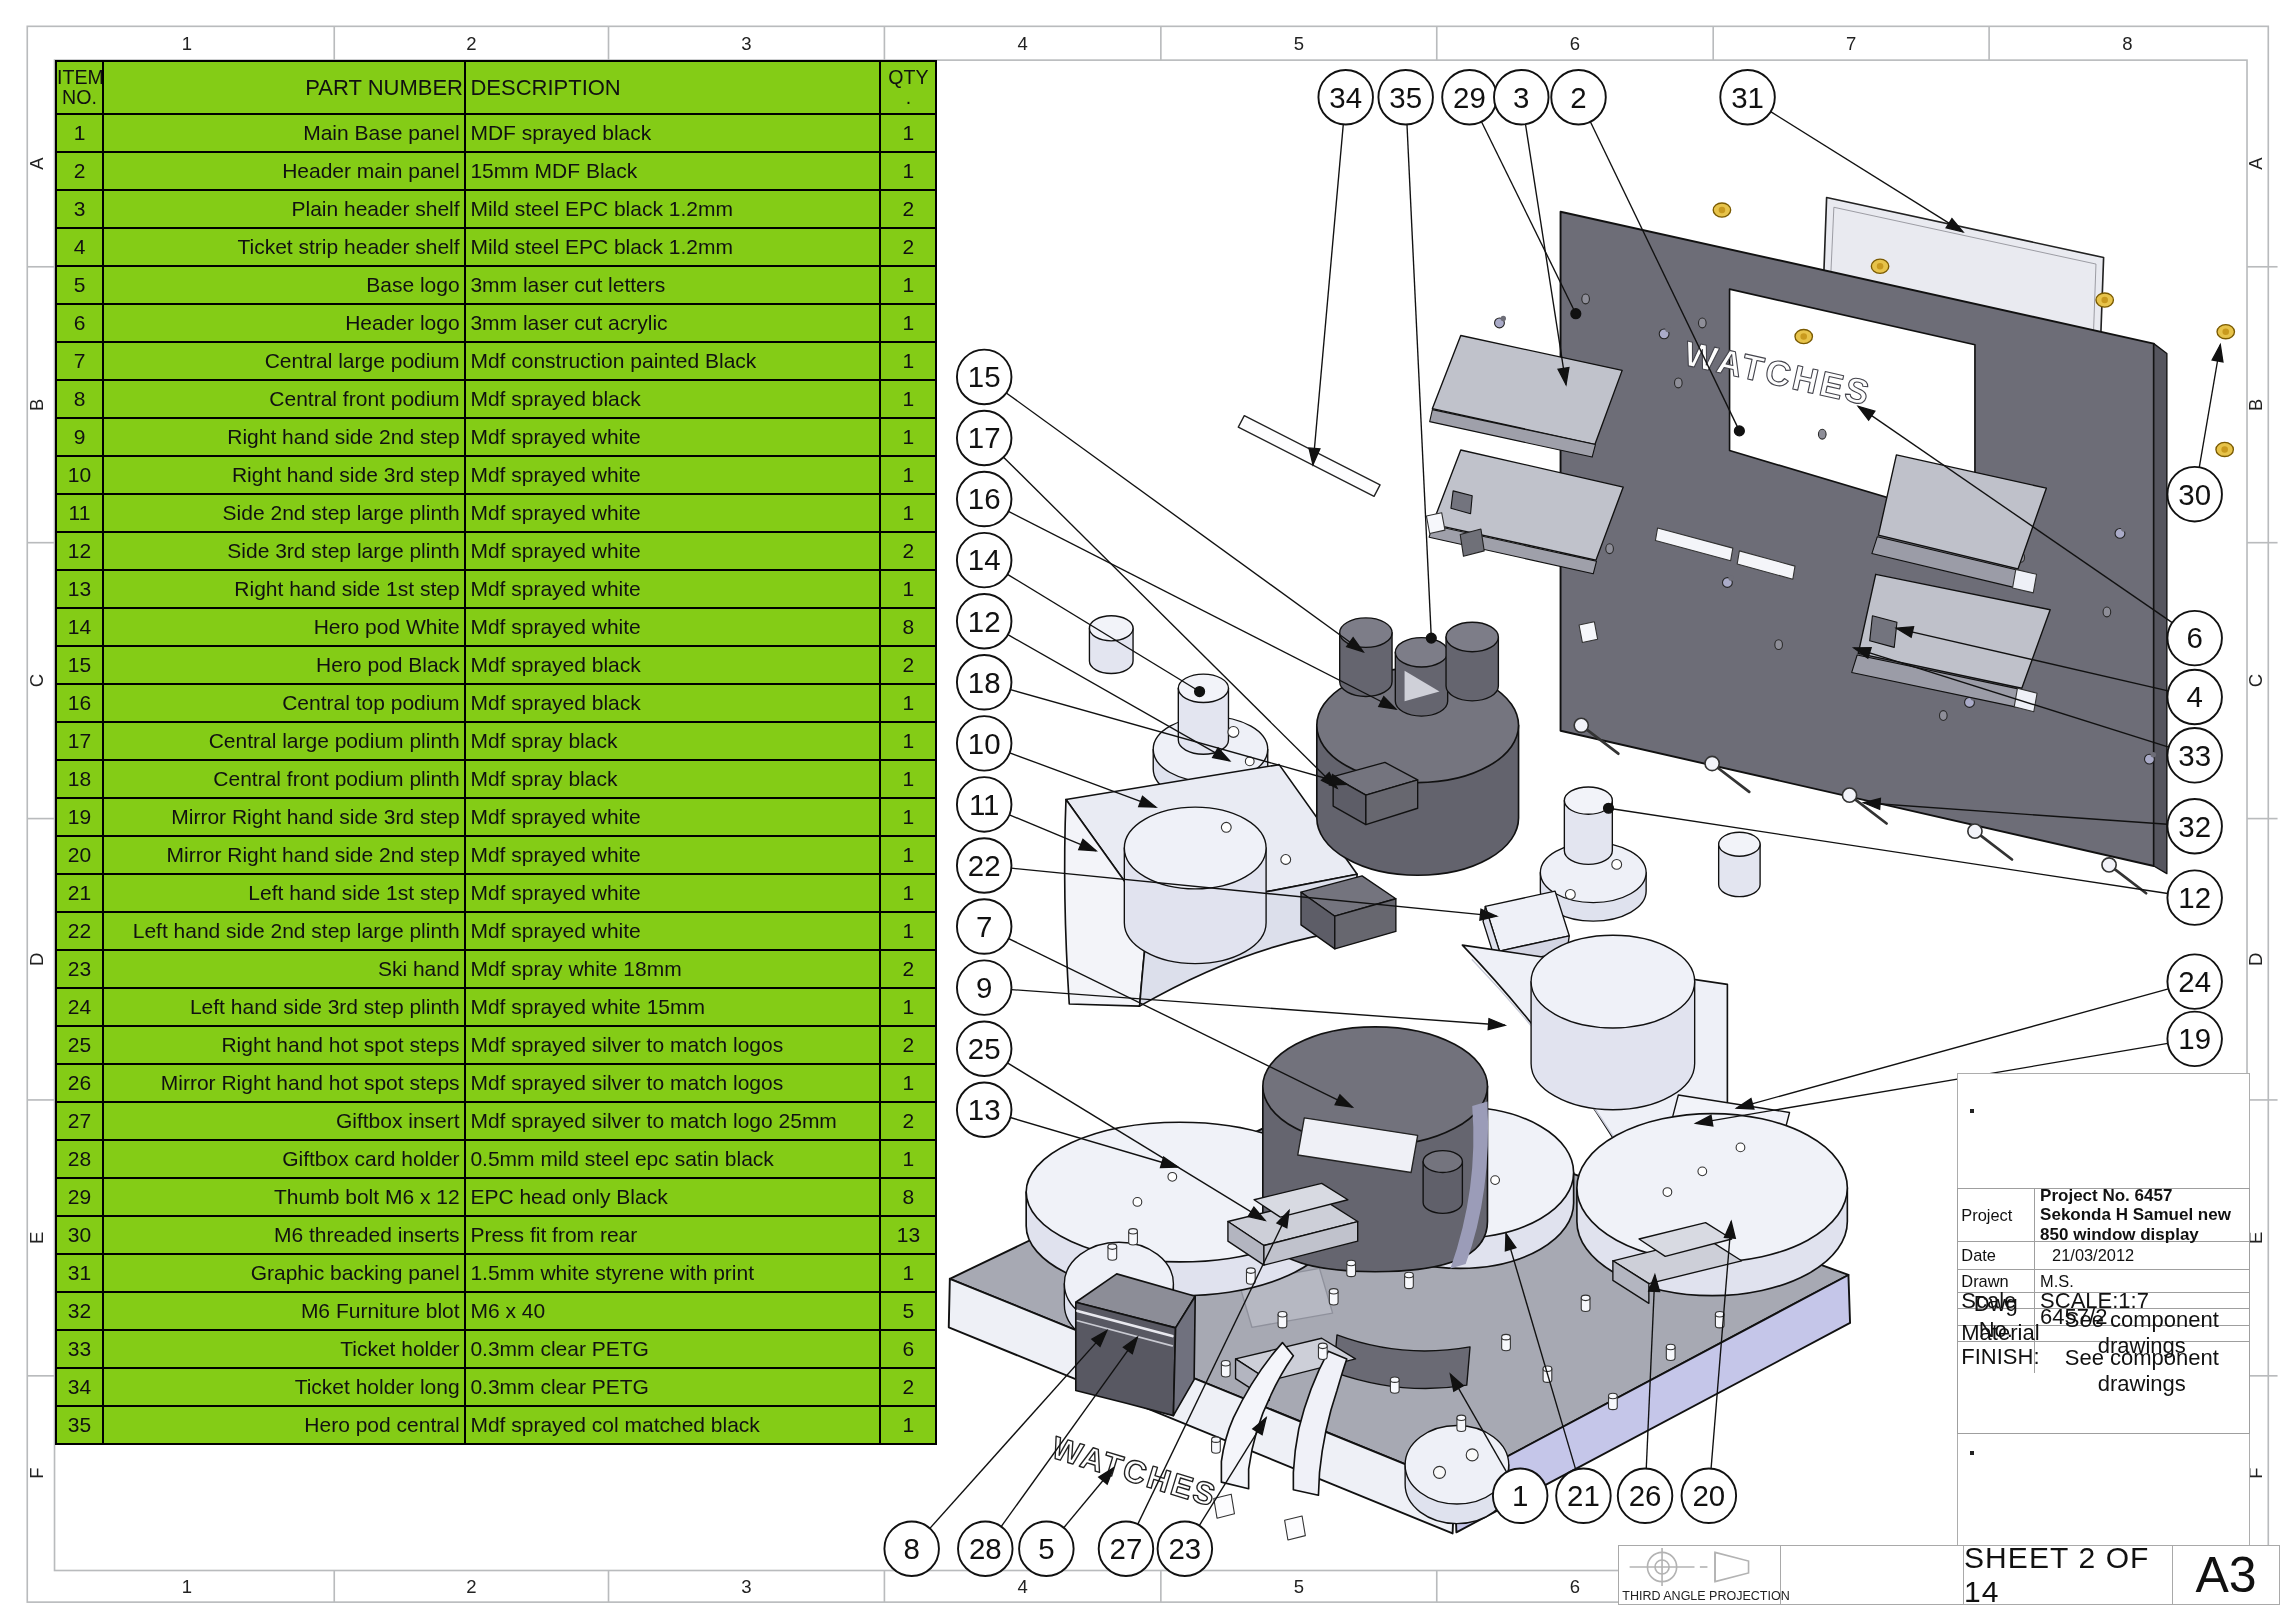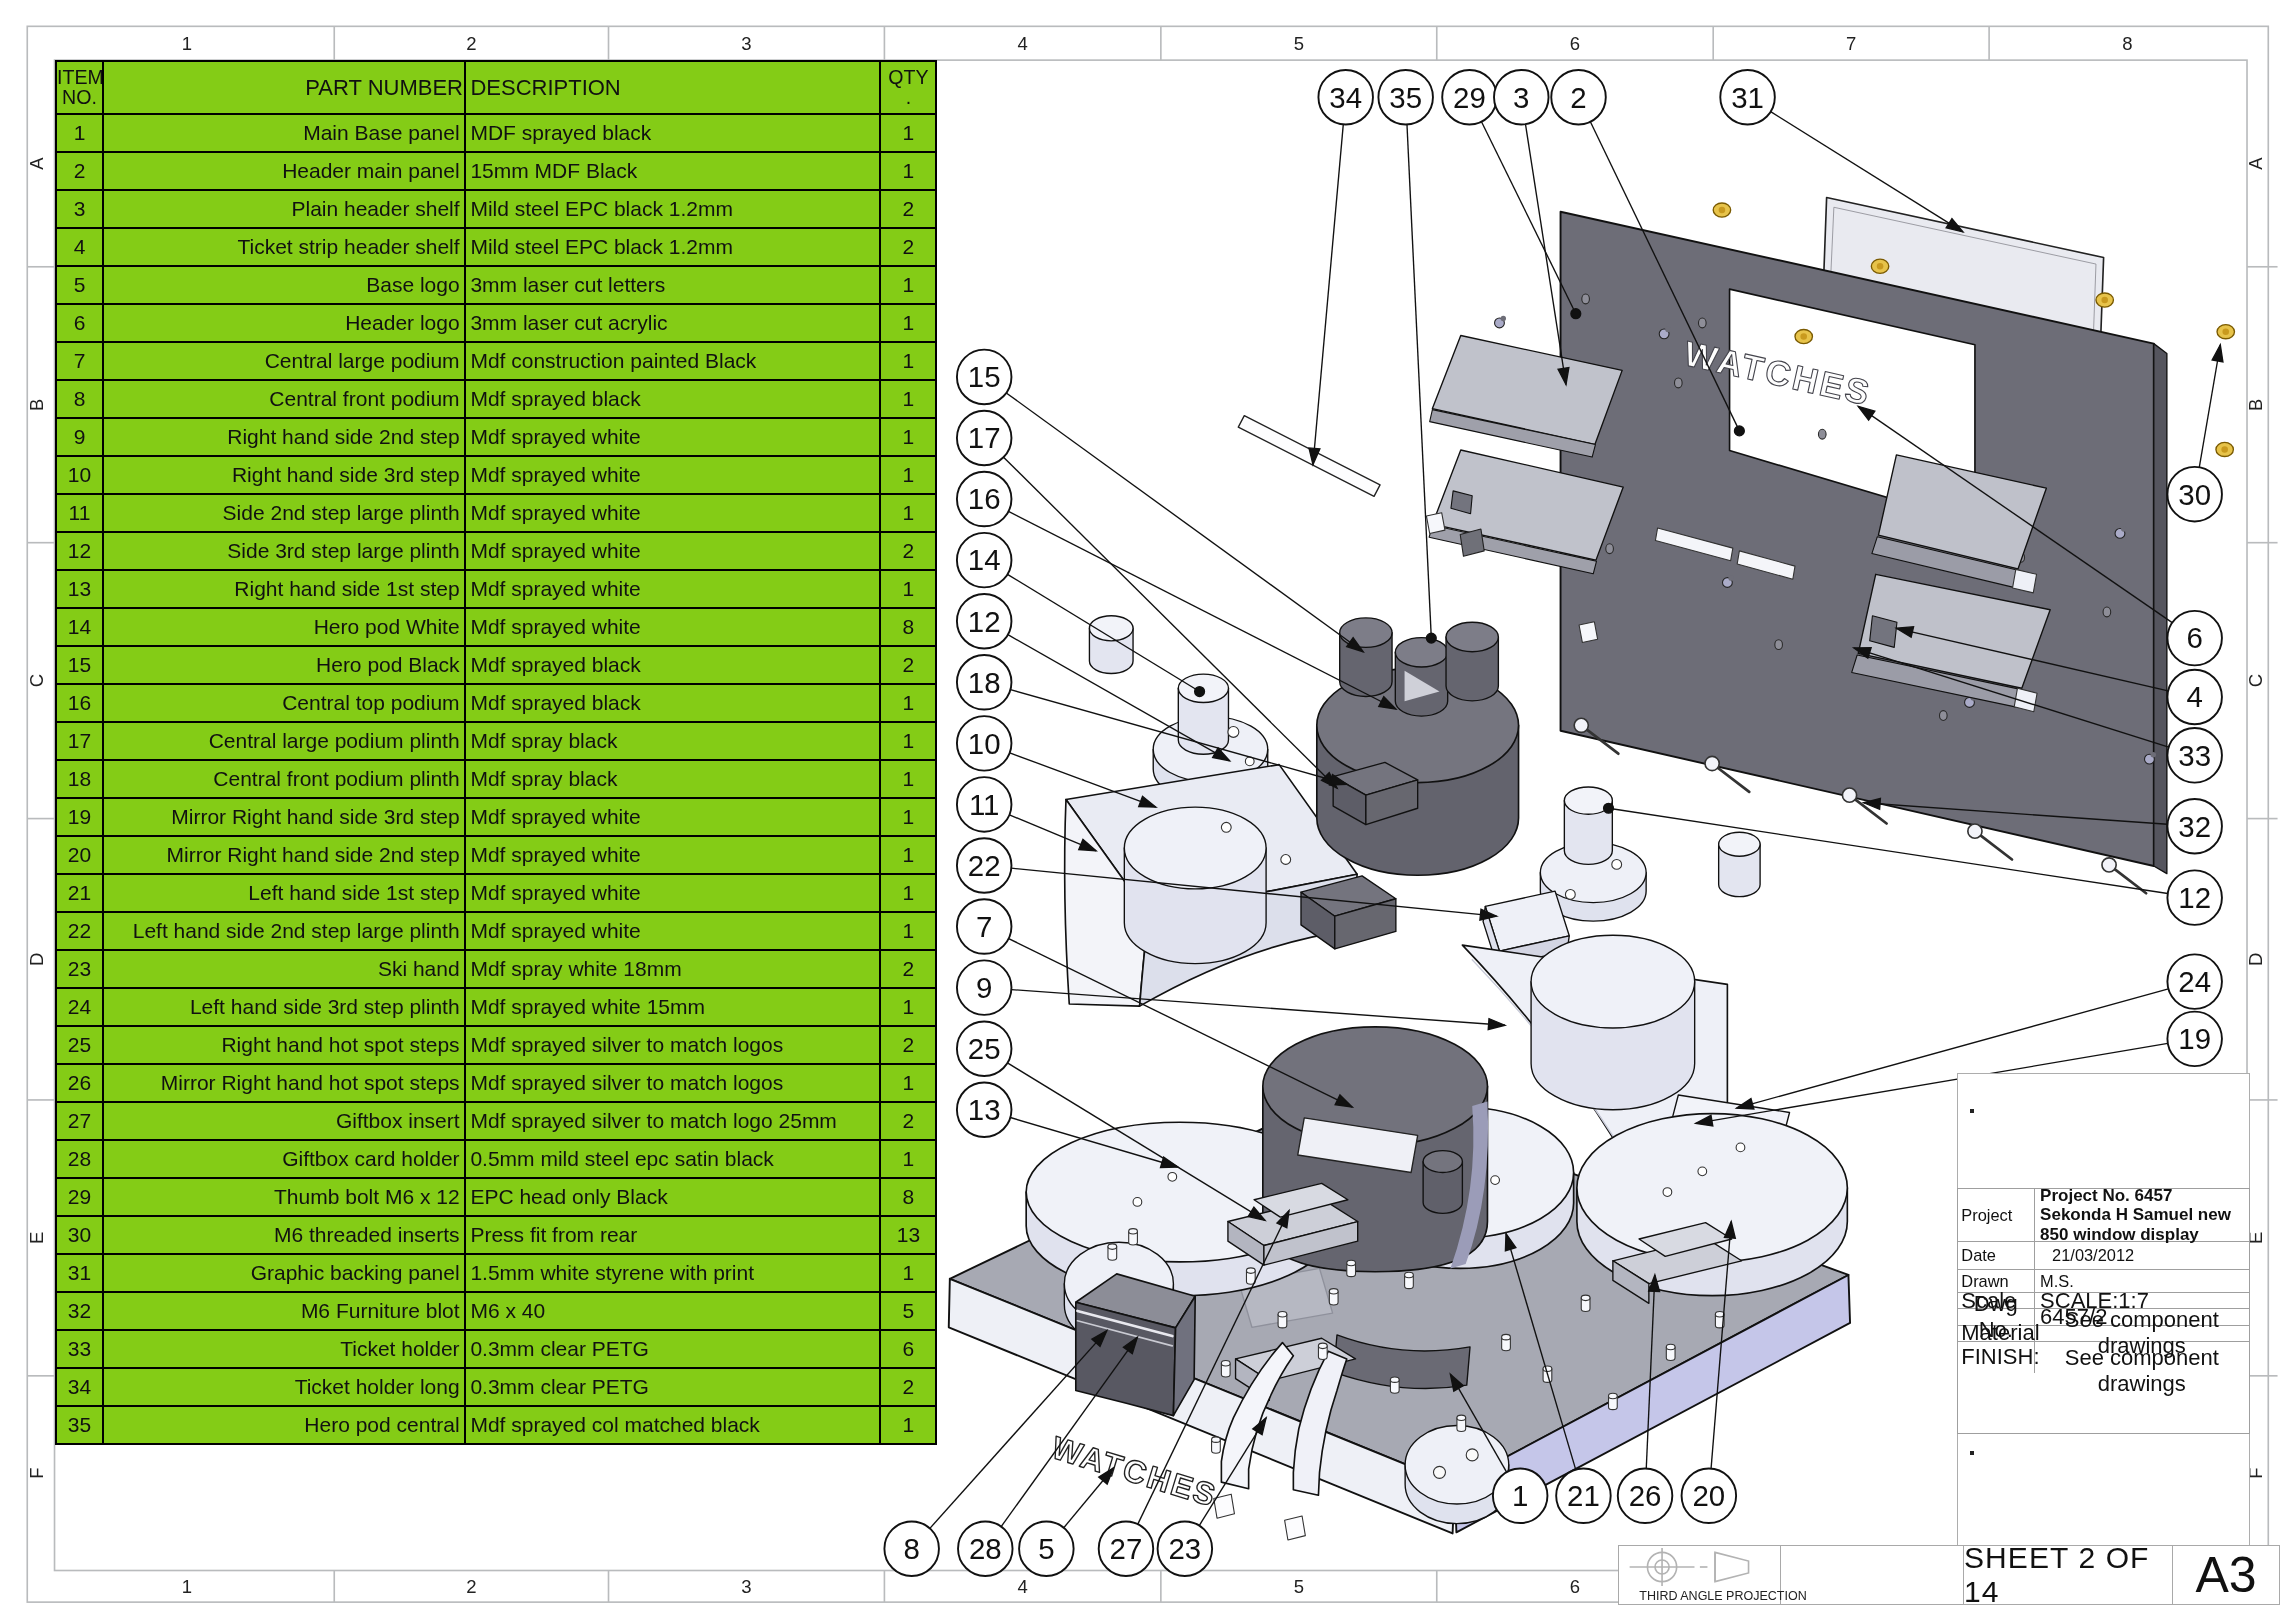--- a/index.html
+++ b/index.html
@@ -42,21 +42,21 @@
               display:flex;background:#fff;border:1.6px solid #a9a9a9;}
   .ss-cell{border-right:1.6px solid #a9a9a9;position:relative;}
   .ss-cell:last-child{border-right:none;}
   .ss-proj{width:161px;}
   .ss-blank{width:182px;}
   .ss-sheet{width:208px;display:flex;align-items:center;justify-content:center;
             font-size:30px;letter-spacing:1.1px;color:#111;}
   .ss-a3{flex:1;display:flex;align-items:center;justify-content:center;
          font-size:50px;color:#111;}
   .ss-proj .lbl{position:absolute;left:3.3px;bottom:1.1px;font-size:12.5px;color:#222;
-                letter-spacing:0px;white-space:nowrap;margin-left:17px;}
+                letter-spacing:0px;white-space:nowrap;}
 </style>
 </head>
 <body>
 
 <div class="sheet">
 
 <svg id="dwg" viewBox="0 0 4209 2976" width="2295" height="1623" style="position:absolute;left:0;top:0;">
 
   <g id="frameLayer" stroke="#b9bbbd" stroke-width="3" fill="none">
     <rect x="50" y="48" width="4110" height="2890"></rect>

